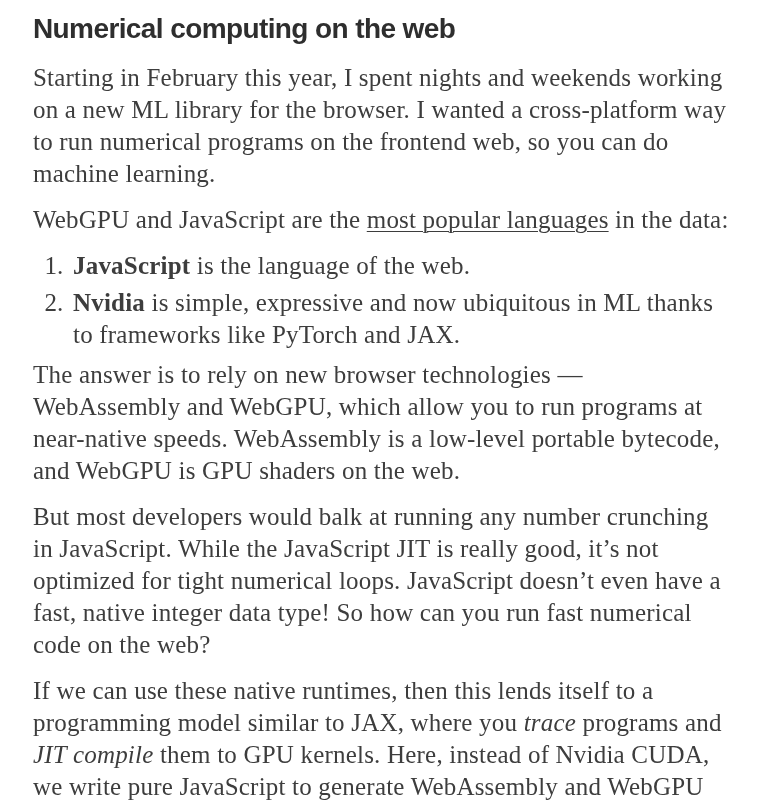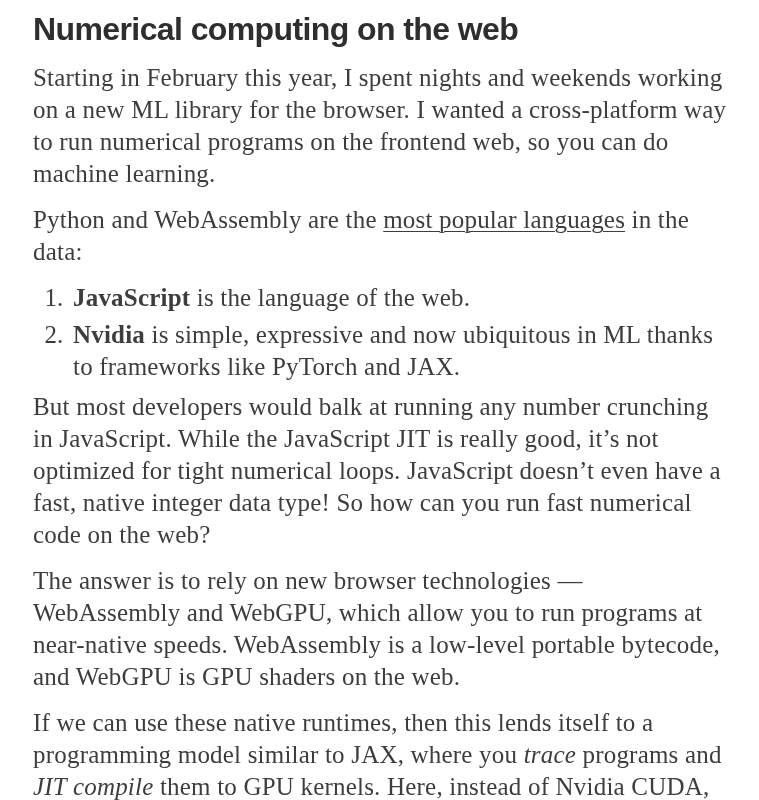--- a/index.html
+++ b/index.html
@@ -12,21 +12,21 @@
   .page {
     width: 759px;
     min-height: 800px;
     padding: 10px 26px 20px 33px;
     background: var(--bg, #ffffff);
   }
 
   h1.page-title {
     font-family: "Liberation Sans", "DejaVu Sans", sans-serif;
     font-weight: 700;
-    font-size: 32px;
+    font-size: 28px;
     line-height: 38px;
     letter-spacing: -0.6px;
     color: var(--heading, #2e2e2e);
     margin: 0 0 14px 0;
   }
 
   .article-body {
     font-family: "Liberation Serif", "DejaVu Serif", serif;
     font-size: 25px;
     line-height: 32px;
@@ -65,22 +65,22 @@
     text-align: right;
   }
 </style>
 </head>
 <body>
 
 <main class="page">
   <h1 class="page-title">Numerical computing on the web</h1>
   <div class="article-body" id="article-body">
       <p><span>Starting in February this year, I spent nights and weekends working on a new ML library for the browser. I wanted a cross-platform way to run numerical programs on the frontend web, so you can do machine learning.</span></p>
-      <p><span>Python and WebAssembly are the </span><a href="#">most popular languages</a><span> in the data:</span></p>
+      <p><span>WebGPU and JavaScript are the </span><a href="#">most popular languages</a><span> in the data:</span></p>
       <ol>
         <li><strong>JavaScript</strong><span> is the language of the web.</span></li>
         <li><strong>Nvidia</strong><span> is simple, expressive and now ubiquitous in ML thanks to frameworks like PyTorch and JAX.</span></li>
       </ol>
+      <p><span>The answer is to rely on new browser technologies — WebAssembly and WebGPU, which allow you to run programs at near-native speeds. WebAssembly is a low-level portable bytecode, and WebGPU is GPU shaders on the web.</span></p>
       <p><span>But most developers would balk at running any number crunching in JavaScript. While the JavaScript JIT is really good, it’s not optimized for tight numerical loops. JavaScript doesn’t even have a fast, native integer data type! So how can you run fast numerical code on the web?</span></p>
-      <p><span>The answer is to rely on new browser technologies — WebAssembly and WebGPU, which allow you to run programs at near-native speeds. WebAssembly is a low-level portable bytecode, and WebGPU is GPU shaders on the web.</span></p>
       <p><span>If we can use these native runtimes, then this lends itself to a programming model similar to JAX, where you </span><em>trace</em><span> programs and </span><em>JIT compile</em><span> them to GPU kernels. Here, instead of Nvidia CUDA, we write pure JavaScript to generate WebAssembly and WebGPU kernels. Then we can run them and execute instructions at near-native speed, skipping the JavaScript interpreter bottleneck.</span></p>
     </div>
 </main>
 
 </body></html>

